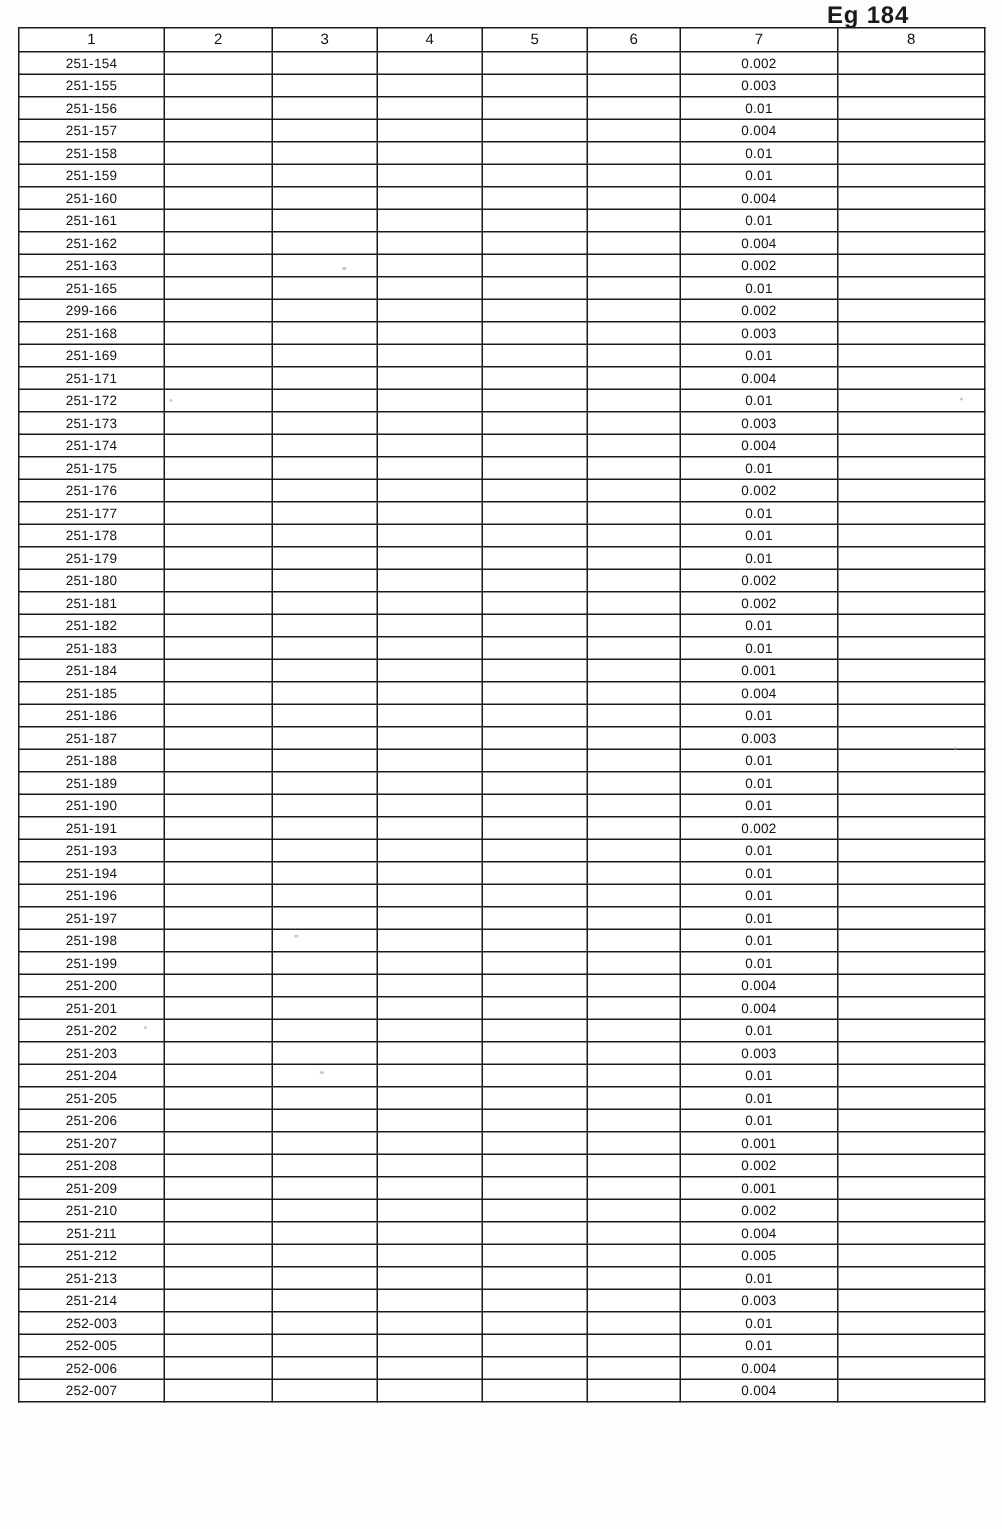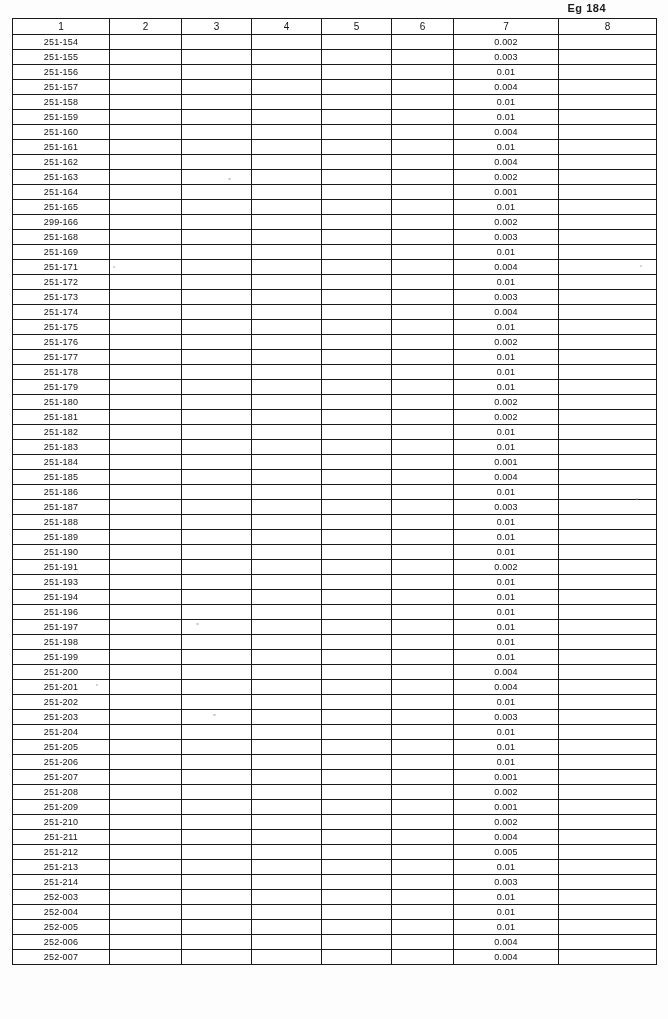--- a/index.html
+++ b/index.html
@@ -18,21 +18,21 @@
   .page {
     position: relative;
     width: 668px;
     height: 1019px;
     background: #fdfdfd;
   }
   .page-header {
     position: absolute;
     top: 2px;
     right: 62px;
-    font-size: 11px;
+    font-size: 16px;
     font-weight: bold;
     letter-spacing: 0.5px;
     color: #1a1a1a;
     font-family: "Liberation Sans", sans-serif;
   }
   .table-wrap {
     position: absolute;
     top: 18px;
     left: 12px;
     width: 644px;
@@ -212,501 +212,481 @@
             <td class="id-cell">251-163</td>
             <td></td>
             <td></td>
             <td></td>
             <td></td>
             <td></td>
             <td class="val-cell">0.002</td>
             <td></td>
           </tr>
           <tr>
-            <td class="id-cell">251-164</td>
+            <td class="id-cell">251-165</td>
+            <td></td>
+            <td></td>
+            <td></td>
+            <td></td>
+            <td></td>
+            <td class="val-cell">0.01</td>
+            <td></td>
+          </tr>
+          <tr>
+            <td class="id-cell">299-166</td>
+            <td></td>
+            <td></td>
+            <td></td>
+            <td></td>
+            <td></td>
+            <td class="val-cell">0.002</td>
+            <td></td>
+          </tr>
+          <tr>
+            <td class="id-cell">251-168</td>
+            <td></td>
+            <td></td>
+            <td></td>
+            <td></td>
+            <td></td>
+            <td class="val-cell">0.003</td>
+            <td></td>
+          </tr>
+          <tr>
+            <td class="id-cell">251-169</td>
+            <td></td>
+            <td></td>
+            <td></td>
+            <td></td>
+            <td></td>
+            <td class="val-cell">0.01</td>
+            <td></td>
+          </tr>
+          <tr>
+            <td class="id-cell">251-171</td>
+            <td></td>
+            <td></td>
+            <td></td>
+            <td></td>
+            <td></td>
+            <td class="val-cell">0.004</td>
+            <td></td>
+          </tr>
+          <tr>
+            <td class="id-cell">251-172</td>
+            <td></td>
+            <td></td>
+            <td></td>
+            <td></td>
+            <td></td>
+            <td class="val-cell">0.01</td>
+            <td></td>
+          </tr>
+          <tr>
+            <td class="id-cell">251-173</td>
+            <td></td>
+            <td></td>
+            <td></td>
+            <td></td>
+            <td></td>
+            <td class="val-cell">0.003</td>
+            <td></td>
+          </tr>
+          <tr>
+            <td class="id-cell">251-174</td>
+            <td></td>
+            <td></td>
+            <td></td>
+            <td></td>
+            <td></td>
+            <td class="val-cell">0.004</td>
+            <td></td>
+          </tr>
+          <tr>
+            <td class="id-cell">251-175</td>
+            <td></td>
+            <td></td>
+            <td></td>
+            <td></td>
+            <td></td>
+            <td class="val-cell">0.01</td>
+            <td></td>
+          </tr>
+          <tr>
+            <td class="id-cell">251-176</td>
+            <td></td>
+            <td></td>
+            <td></td>
+            <td></td>
+            <td></td>
+            <td class="val-cell">0.002</td>
+            <td></td>
+          </tr>
+          <tr>
+            <td class="id-cell">251-177</td>
+            <td></td>
+            <td></td>
+            <td></td>
+            <td></td>
+            <td></td>
+            <td class="val-cell">0.01</td>
+            <td></td>
+          </tr>
+          <tr>
+            <td class="id-cell">251-178</td>
+            <td></td>
+            <td></td>
+            <td></td>
+            <td></td>
+            <td></td>
+            <td class="val-cell">0.01</td>
+            <td></td>
+          </tr>
+          <tr>
+            <td class="id-cell">251-179</td>
+            <td></td>
+            <td></td>
+            <td></td>
+            <td></td>
+            <td></td>
+            <td class="val-cell">0.01</td>
+            <td></td>
+          </tr>
+          <tr>
+            <td class="id-cell">251-180</td>
+            <td></td>
+            <td></td>
+            <td></td>
+            <td></td>
+            <td></td>
+            <td class="val-cell">0.002</td>
+            <td></td>
+          </tr>
+          <tr>
+            <td class="id-cell">251-181</td>
+            <td></td>
+            <td></td>
+            <td></td>
+            <td></td>
+            <td></td>
+            <td class="val-cell">0.002</td>
+            <td></td>
+          </tr>
+          <tr>
+            <td class="id-cell">251-182</td>
+            <td></td>
+            <td></td>
+            <td></td>
+            <td></td>
+            <td></td>
+            <td class="val-cell">0.01</td>
+            <td></td>
+          </tr>
+          <tr>
+            <td class="id-cell">251-183</td>
+            <td></td>
+            <td></td>
+            <td></td>
+            <td></td>
+            <td></td>
+            <td class="val-cell">0.01</td>
+            <td></td>
+          </tr>
+          <tr>
+            <td class="id-cell">251-184</td>
             <td></td>
             <td></td>
             <td></td>
             <td></td>
             <td></td>
             <td class="val-cell">0.001</td>
             <td></td>
           </tr>
           <tr>
-            <td class="id-cell">251-165</td>
-            <td></td>
-            <td></td>
-            <td></td>
-            <td></td>
-            <td></td>
-            <td class="val-cell">0.01</td>
-            <td></td>
-          </tr>
-          <tr>
-            <td class="id-cell">299-166</td>
-            <td></td>
-            <td></td>
-            <td></td>
-            <td></td>
-            <td></td>
-            <td class="val-cell">0.002</td>
-            <td></td>
-          </tr>
-          <tr>
-            <td class="id-cell">251-168</td>
+            <td class="id-cell">251-185</td>
+            <td></td>
+            <td></td>
+            <td></td>
+            <td></td>
+            <td></td>
+            <td class="val-cell">0.004</td>
+            <td></td>
+          </tr>
+          <tr>
+            <td class="id-cell">251-186</td>
+            <td></td>
+            <td></td>
+            <td></td>
+            <td></td>
+            <td></td>
+            <td class="val-cell">0.01</td>
+            <td></td>
+          </tr>
+          <tr>
+            <td class="id-cell">251-187</td>
             <td></td>
             <td></td>
             <td></td>
             <td></td>
             <td></td>
             <td class="val-cell">0.003</td>
             <td></td>
           </tr>
           <tr>
-            <td class="id-cell">251-169</td>
-            <td></td>
-            <td></td>
-            <td></td>
-            <td></td>
-            <td></td>
-            <td class="val-cell">0.01</td>
-            <td></td>
-          </tr>
-          <tr>
-            <td class="id-cell">251-171</td>
-            <td></td>
-            <td></td>
-            <td></td>
-            <td></td>
-            <td></td>
-            <td class="val-cell">0.004</td>
-            <td></td>
-          </tr>
-          <tr>
-            <td class="id-cell">251-172</td>
-            <td></td>
-            <td></td>
-            <td></td>
-            <td></td>
-            <td></td>
-            <td class="val-cell">0.01</td>
-            <td></td>
-          </tr>
-          <tr>
-            <td class="id-cell">251-173</td>
+            <td class="id-cell">251-188</td>
+            <td></td>
+            <td></td>
+            <td></td>
+            <td></td>
+            <td></td>
+            <td class="val-cell">0.01</td>
+            <td></td>
+          </tr>
+          <tr>
+            <td class="id-cell">251-189</td>
+            <td></td>
+            <td></td>
+            <td></td>
+            <td></td>
+            <td></td>
+            <td class="val-cell">0.01</td>
+            <td></td>
+          </tr>
+          <tr>
+            <td class="id-cell">251-190</td>
+            <td></td>
+            <td></td>
+            <td></td>
+            <td></td>
+            <td></td>
+            <td class="val-cell">0.01</td>
+            <td></td>
+          </tr>
+          <tr>
+            <td class="id-cell">251-191</td>
+            <td></td>
+            <td></td>
+            <td></td>
+            <td></td>
+            <td></td>
+            <td class="val-cell">0.002</td>
+            <td></td>
+          </tr>
+          <tr>
+            <td class="id-cell">251-193</td>
+            <td></td>
+            <td></td>
+            <td></td>
+            <td></td>
+            <td></td>
+            <td class="val-cell">0.01</td>
+            <td></td>
+          </tr>
+          <tr>
+            <td class="id-cell">251-194</td>
+            <td></td>
+            <td></td>
+            <td></td>
+            <td></td>
+            <td></td>
+            <td class="val-cell">0.01</td>
+            <td></td>
+          </tr>
+          <tr>
+            <td class="id-cell">251-196</td>
+            <td></td>
+            <td></td>
+            <td></td>
+            <td></td>
+            <td></td>
+            <td class="val-cell">0.01</td>
+            <td></td>
+          </tr>
+          <tr>
+            <td class="id-cell">251-197</td>
+            <td></td>
+            <td></td>
+            <td></td>
+            <td></td>
+            <td></td>
+            <td class="val-cell">0.01</td>
+            <td></td>
+          </tr>
+          <tr>
+            <td class="id-cell">251-198</td>
+            <td></td>
+            <td></td>
+            <td></td>
+            <td></td>
+            <td></td>
+            <td class="val-cell">0.01</td>
+            <td></td>
+          </tr>
+          <tr>
+            <td class="id-cell">251-199</td>
+            <td></td>
+            <td></td>
+            <td></td>
+            <td></td>
+            <td></td>
+            <td class="val-cell">0.01</td>
+            <td></td>
+          </tr>
+          <tr>
+            <td class="id-cell">251-200</td>
+            <td></td>
+            <td></td>
+            <td></td>
+            <td></td>
+            <td></td>
+            <td class="val-cell">0.004</td>
+            <td></td>
+          </tr>
+          <tr>
+            <td class="id-cell">251-201</td>
+            <td></td>
+            <td></td>
+            <td></td>
+            <td></td>
+            <td></td>
+            <td class="val-cell">0.004</td>
+            <td></td>
+          </tr>
+          <tr>
+            <td class="id-cell">251-202</td>
+            <td></td>
+            <td></td>
+            <td></td>
+            <td></td>
+            <td></td>
+            <td class="val-cell">0.01</td>
+            <td></td>
+          </tr>
+          <tr>
+            <td class="id-cell">251-203</td>
             <td></td>
             <td></td>
             <td></td>
             <td></td>
             <td></td>
             <td class="val-cell">0.003</td>
             <td></td>
           </tr>
           <tr>
-            <td class="id-cell">251-174</td>
-            <td></td>
-            <td></td>
-            <td></td>
-            <td></td>
-            <td></td>
-            <td class="val-cell">0.004</td>
-            <td></td>
-          </tr>
-          <tr>
-            <td class="id-cell">251-175</td>
-            <td></td>
-            <td></td>
-            <td></td>
-            <td></td>
-            <td></td>
-            <td class="val-cell">0.01</td>
-            <td></td>
-          </tr>
-          <tr>
-            <td class="id-cell">251-176</td>
-            <td></td>
-            <td></td>
-            <td></td>
-            <td></td>
-            <td></td>
-            <td class="val-cell">0.002</td>
-            <td></td>
-          </tr>
-          <tr>
-            <td class="id-cell">251-177</td>
-            <td></td>
-            <td></td>
-            <td></td>
-            <td></td>
-            <td></td>
-            <td class="val-cell">0.01</td>
-            <td></td>
-          </tr>
-          <tr>
-            <td class="id-cell">251-178</td>
-            <td></td>
-            <td></td>
-            <td></td>
-            <td></td>
-            <td></td>
-            <td class="val-cell">0.01</td>
-            <td></td>
-          </tr>
-          <tr>
-            <td class="id-cell">251-179</td>
-            <td></td>
-            <td></td>
-            <td></td>
-            <td></td>
-            <td></td>
-            <td class="val-cell">0.01</td>
-            <td></td>
-          </tr>
-          <tr>
-            <td class="id-cell">251-180</td>
-            <td></td>
-            <td></td>
-            <td></td>
-            <td></td>
-            <td></td>
-            <td class="val-cell">0.002</td>
-            <td></td>
-          </tr>
-          <tr>
-            <td class="id-cell">251-181</td>
-            <td></td>
-            <td></td>
-            <td></td>
-            <td></td>
-            <td></td>
-            <td class="val-cell">0.002</td>
-            <td></td>
-          </tr>
-          <tr>
-            <td class="id-cell">251-182</td>
-            <td></td>
-            <td></td>
-            <td></td>
-            <td></td>
-            <td></td>
-            <td class="val-cell">0.01</td>
-            <td></td>
-          </tr>
-          <tr>
-            <td class="id-cell">251-183</td>
-            <td></td>
-            <td></td>
-            <td></td>
-            <td></td>
-            <td></td>
-            <td class="val-cell">0.01</td>
-            <td></td>
-          </tr>
-          <tr>
-            <td class="id-cell">251-184</td>
+            <td class="id-cell">251-204</td>
+            <td></td>
+            <td></td>
+            <td></td>
+            <td></td>
+            <td></td>
+            <td class="val-cell">0.01</td>
+            <td></td>
+          </tr>
+          <tr>
+            <td class="id-cell">251-205</td>
+            <td></td>
+            <td></td>
+            <td></td>
+            <td></td>
+            <td></td>
+            <td class="val-cell">0.01</td>
+            <td></td>
+          </tr>
+          <tr>
+            <td class="id-cell">251-206</td>
+            <td></td>
+            <td></td>
+            <td></td>
+            <td></td>
+            <td></td>
+            <td class="val-cell">0.01</td>
+            <td></td>
+          </tr>
+          <tr>
+            <td class="id-cell">251-207</td>
             <td></td>
             <td></td>
             <td></td>
             <td></td>
             <td></td>
             <td class="val-cell">0.001</td>
             <td></td>
           </tr>
           <tr>
-            <td class="id-cell">251-185</td>
-            <td></td>
-            <td></td>
-            <td></td>
-            <td></td>
-            <td></td>
-            <td class="val-cell">0.004</td>
-            <td></td>
-          </tr>
-          <tr>
-            <td class="id-cell">251-186</td>
-            <td></td>
-            <td></td>
-            <td></td>
-            <td></td>
-            <td></td>
-            <td class="val-cell">0.01</td>
-            <td></td>
-          </tr>
-          <tr>
-            <td class="id-cell">251-187</td>
+            <td class="id-cell">251-208</td>
+            <td></td>
+            <td></td>
+            <td></td>
+            <td></td>
+            <td></td>
+            <td class="val-cell">0.002</td>
+            <td></td>
+          </tr>
+          <tr>
+            <td class="id-cell">251-209</td>
+            <td></td>
+            <td></td>
+            <td></td>
+            <td></td>
+            <td></td>
+            <td class="val-cell">0.001</td>
+            <td></td>
+          </tr>
+          <tr>
+            <td class="id-cell">251-210</td>
+            <td></td>
+            <td></td>
+            <td></td>
+            <td></td>
+            <td></td>
+            <td class="val-cell">0.002</td>
+            <td></td>
+          </tr>
+          <tr>
+            <td class="id-cell">251-211</td>
+            <td></td>
+            <td></td>
+            <td></td>
+            <td></td>
+            <td></td>
+            <td class="val-cell">0.004</td>
+            <td></td>
+          </tr>
+          <tr>
+            <td class="id-cell">251-212</td>
+            <td></td>
+            <td></td>
+            <td></td>
+            <td></td>
+            <td></td>
+            <td class="val-cell">0.005</td>
+            <td></td>
+          </tr>
+          <tr>
+            <td class="id-cell">251-213</td>
+            <td></td>
+            <td></td>
+            <td></td>
+            <td></td>
+            <td></td>
+            <td class="val-cell">0.01</td>
+            <td></td>
+          </tr>
+          <tr>
+            <td class="id-cell">251-214</td>
             <td></td>
             <td></td>
             <td></td>
             <td></td>
             <td></td>
             <td class="val-cell">0.003</td>
             <td></td>
           </tr>
           <tr>
-            <td class="id-cell">251-188</td>
-            <td></td>
-            <td></td>
-            <td></td>
-            <td></td>
-            <td></td>
-            <td class="val-cell">0.01</td>
-            <td></td>
-          </tr>
-          <tr>
-            <td class="id-cell">251-189</td>
-            <td></td>
-            <td></td>
-            <td></td>
-            <td></td>
-            <td></td>
-            <td class="val-cell">0.01</td>
-            <td></td>
-          </tr>
-          <tr>
-            <td class="id-cell">251-190</td>
-            <td></td>
-            <td></td>
-            <td></td>
-            <td></td>
-            <td></td>
-            <td class="val-cell">0.01</td>
-            <td></td>
-          </tr>
-          <tr>
-            <td class="id-cell">251-191</td>
-            <td></td>
-            <td></td>
-            <td></td>
-            <td></td>
-            <td></td>
-            <td class="val-cell">0.002</td>
-            <td></td>
-          </tr>
-          <tr>
-            <td class="id-cell">251-193</td>
-            <td></td>
-            <td></td>
-            <td></td>
-            <td></td>
-            <td></td>
-            <td class="val-cell">0.01</td>
-            <td></td>
-          </tr>
-          <tr>
-            <td class="id-cell">251-194</td>
-            <td></td>
-            <td></td>
-            <td></td>
-            <td></td>
-            <td></td>
-            <td class="val-cell">0.01</td>
-            <td></td>
-          </tr>
-          <tr>
-            <td class="id-cell">251-196</td>
-            <td></td>
-            <td></td>
-            <td></td>
-            <td></td>
-            <td></td>
-            <td class="val-cell">0.01</td>
-            <td></td>
-          </tr>
-          <tr>
-            <td class="id-cell">251-197</td>
-            <td></td>
-            <td></td>
-            <td></td>
-            <td></td>
-            <td></td>
-            <td class="val-cell">0.01</td>
-            <td></td>
-          </tr>
-          <tr>
-            <td class="id-cell">251-198</td>
-            <td></td>
-            <td></td>
-            <td></td>
-            <td></td>
-            <td></td>
-            <td class="val-cell">0.01</td>
-            <td></td>
-          </tr>
-          <tr>
-            <td class="id-cell">251-199</td>
-            <td></td>
-            <td></td>
-            <td></td>
-            <td></td>
-            <td></td>
-            <td class="val-cell">0.01</td>
-            <td></td>
-          </tr>
-          <tr>
-            <td class="id-cell">251-200</td>
-            <td></td>
-            <td></td>
-            <td></td>
-            <td></td>
-            <td></td>
-            <td class="val-cell">0.004</td>
-            <td></td>
-          </tr>
-          <tr>
-            <td class="id-cell">251-201</td>
-            <td></td>
-            <td></td>
-            <td></td>
-            <td></td>
-            <td></td>
-            <td class="val-cell">0.004</td>
-            <td></td>
-          </tr>
-          <tr>
-            <td class="id-cell">251-202</td>
-            <td></td>
-            <td></td>
-            <td></td>
-            <td></td>
-            <td></td>
-            <td class="val-cell">0.01</td>
-            <td></td>
-          </tr>
-          <tr>
-            <td class="id-cell">251-203</td>
-            <td></td>
-            <td></td>
-            <td></td>
-            <td></td>
-            <td></td>
-            <td class="val-cell">0.003</td>
-            <td></td>
-          </tr>
-          <tr>
-            <td class="id-cell">251-204</td>
-            <td></td>
-            <td></td>
-            <td></td>
-            <td></td>
-            <td></td>
-            <td class="val-cell">0.01</td>
-            <td></td>
-          </tr>
-          <tr>
-            <td class="id-cell">251-205</td>
-            <td></td>
-            <td></td>
-            <td></td>
-            <td></td>
-            <td></td>
-            <td class="val-cell">0.01</td>
-            <td></td>
-          </tr>
-          <tr>
-            <td class="id-cell">251-206</td>
-            <td></td>
-            <td></td>
-            <td></td>
-            <td></td>
-            <td></td>
-            <td class="val-cell">0.01</td>
-            <td></td>
-          </tr>
-          <tr>
-            <td class="id-cell">251-207</td>
-            <td></td>
-            <td></td>
-            <td></td>
-            <td></td>
-            <td></td>
-            <td class="val-cell">0.001</td>
-            <td></td>
-          </tr>
-          <tr>
-            <td class="id-cell">251-208</td>
-            <td></td>
-            <td></td>
-            <td></td>
-            <td></td>
-            <td></td>
-            <td class="val-cell">0.002</td>
-            <td></td>
-          </tr>
-          <tr>
-            <td class="id-cell">251-209</td>
-            <td></td>
-            <td></td>
-            <td></td>
-            <td></td>
-            <td></td>
-            <td class="val-cell">0.001</td>
-            <td></td>
-          </tr>
-          <tr>
-            <td class="id-cell">251-210</td>
-            <td></td>
-            <td></td>
-            <td></td>
-            <td></td>
-            <td></td>
-            <td class="val-cell">0.002</td>
-            <td></td>
-          </tr>
-          <tr>
-            <td class="id-cell">251-211</td>
-            <td></td>
-            <td></td>
-            <td></td>
-            <td></td>
-            <td></td>
-            <td class="val-cell">0.004</td>
-            <td></td>
-          </tr>
-          <tr>
-            <td class="id-cell">251-212</td>
-            <td></td>
-            <td></td>
-            <td></td>
-            <td></td>
-            <td></td>
-            <td class="val-cell">0.005</td>
-            <td></td>
-          </tr>
-          <tr>
-            <td class="id-cell">251-213</td>
-            <td></td>
-            <td></td>
-            <td></td>
-            <td></td>
-            <td></td>
-            <td class="val-cell">0.01</td>
-            <td></td>
-          </tr>
-          <tr>
-            <td class="id-cell">251-214</td>
-            <td></td>
-            <td></td>
-            <td></td>
-            <td></td>
-            <td></td>
-            <td class="val-cell">0.003</td>
-            <td></td>
-          </tr>
-          <tr>
             <td class="id-cell">252-003</td>
-            <td></td>
-            <td></td>
-            <td></td>
-            <td></td>
-            <td></td>
-            <td class="val-cell">0.01</td>
-            <td></td>
-          </tr>
-          <tr>
-            <td class="id-cell">252-004</td>
             <td></td>
             <td></td>
             <td></td>
             <td></td>
             <td></td>
             <td class="val-cell">0.01</td>
             <td></td>
           </tr>
           <tr>
             <td class="id-cell">252-005</td>

